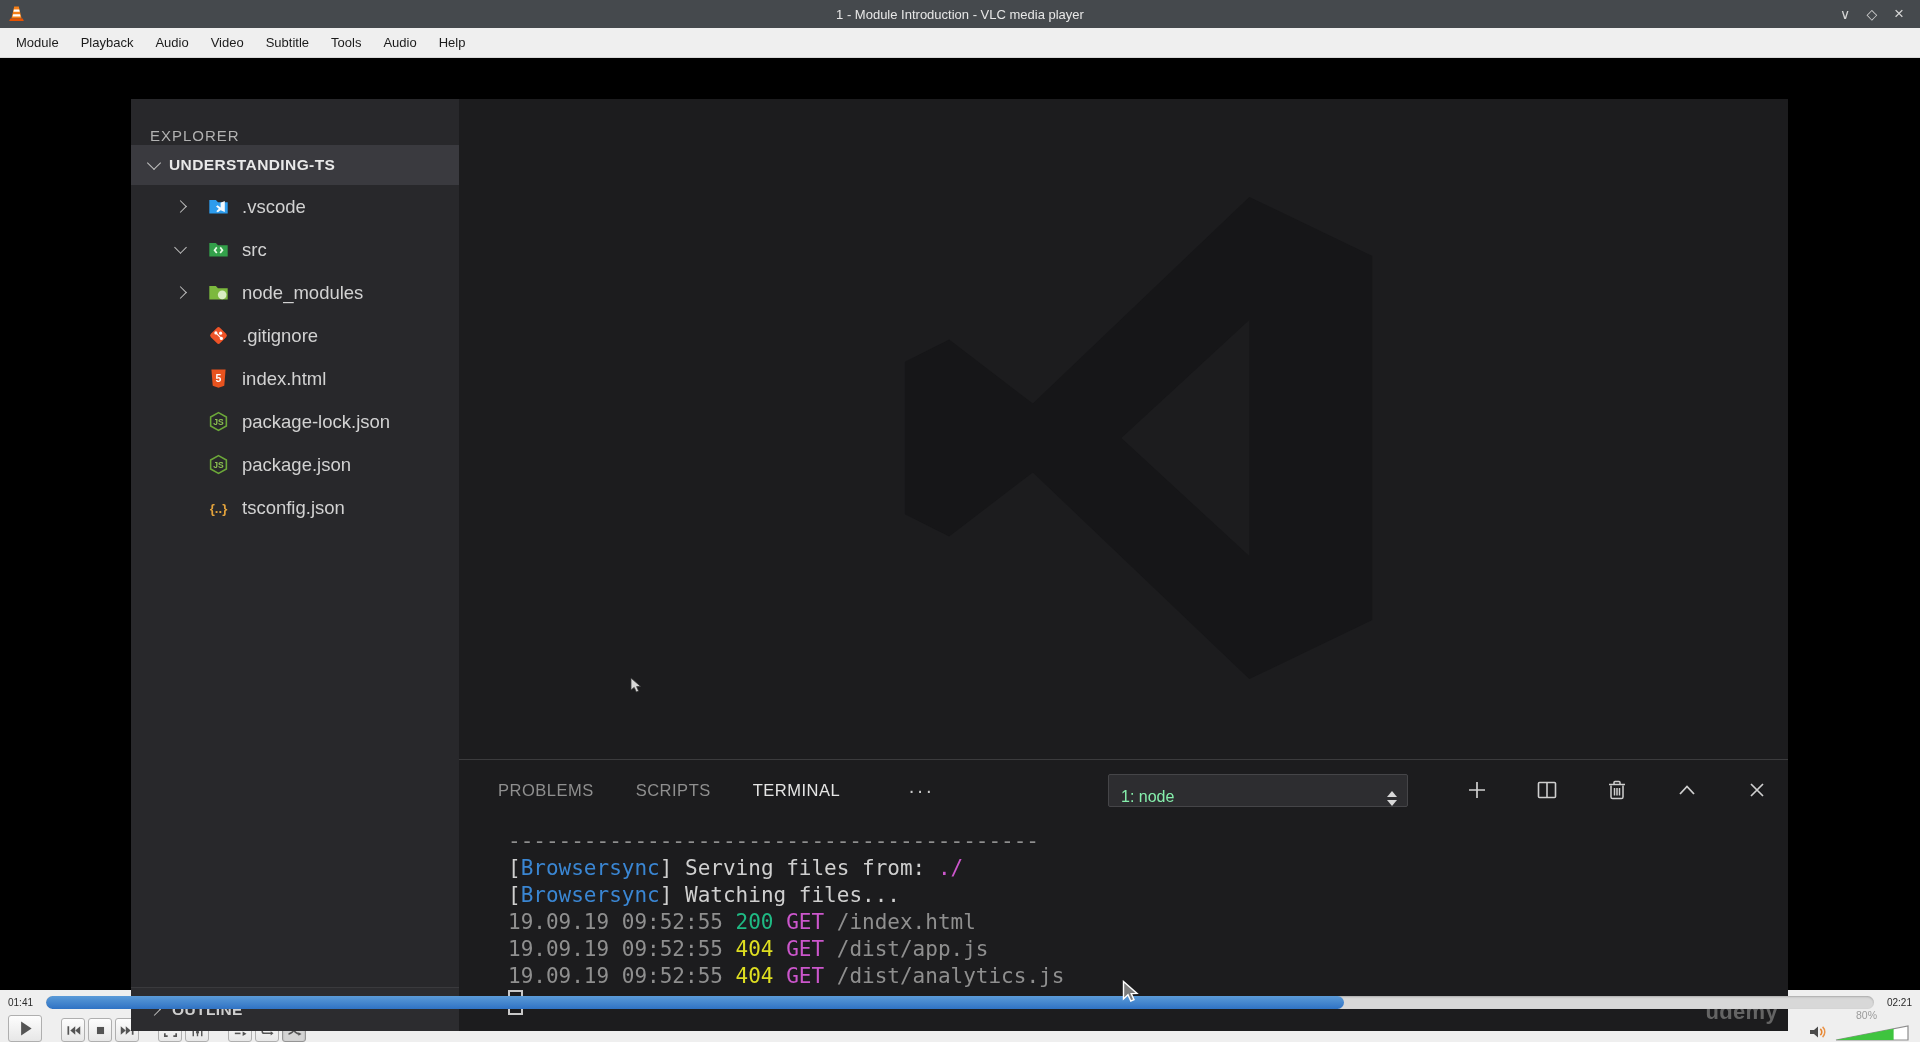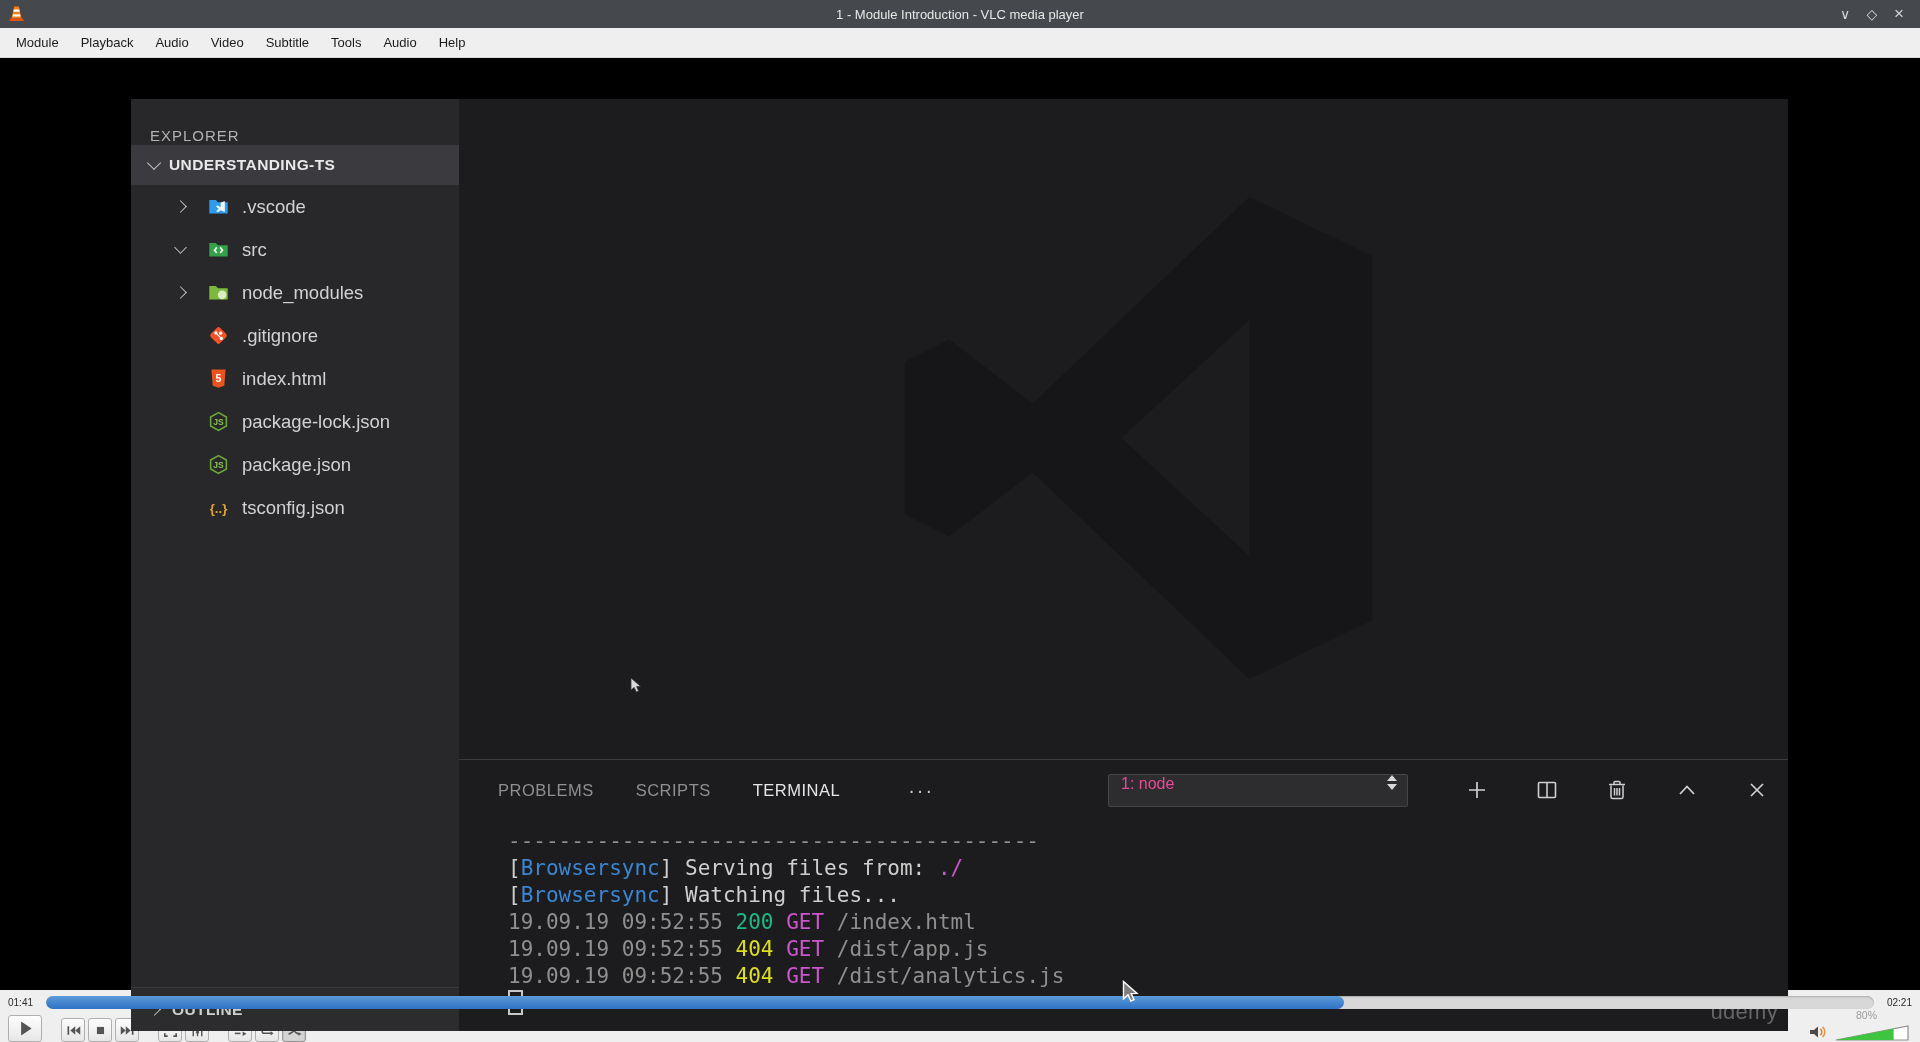--- a/index.html
+++ b/index.html
@@ -44,33 +44,33 @@
   .video-cursor{position:absolute;left:171px;top:578px;}
 
   
   .panel{height:272px;box-sizing:border-box;border-top:1px solid #3b3b3d;display:flex;flex-direction:column;position:relative;}
   .panel-tabs{height:60px;flex:none;display:flex;align-items:center;padding:0 18px 0 39px;gap:24px;}
   .ptab{font-size:16.5px;letter-spacing:.5px;color:#8f8f8f;margin-right:42px;}
   .ptab.active{color:#e5e5e5;}
   .overflow{color:#c9c9c9;font-size:20px;letter-spacing:2px;margin-left:2px;}
   .tabs-right{margin-left:auto;display:flex;align-items:center;gap:44px;}
   .tselect{width:300px;height:33px;box-sizing:border-box;background:#2d2d30;border:1px solid #454548;border-radius:2px;
-           display:flex;align-items:flex-start;color:#ec4899;font-size:16px;padding-left:12px;margin-right:12px;}
+           display:flex;align-items:flex-end;color:#86efac;font-size:16px;padding-left:12px;margin-right:12px;}
   .dd-arrows{margin-left:auto;margin-right:10px;display:flex;flex-direction:column;gap:3px;}
   .dd-arrows i{display:block;width:0;height:0;border-left:5px solid transparent;border-right:5px solid transparent;}
   .dd-up{border-bottom:6px solid #d8d8d8;}
   .dd-down{border-top:6px solid #d8d8d8;}
   .picon{width:26px;height:26px;display:flex;}
   .picon svg{width:100%;height:100%;}
 
   .term{flex:1;padding:8px 0 0 49px;font-family:"DejaVu Sans Mono",monospace;font-size:21px;line-height:27px;white-space:pre;}
   .c-gray{color:var(--t-gray);} .c-white{color:var(--t-white);} .c-blue{color:var(--t-blue);}
   .c-green{color:var(--t-green);} .c-yellow{color:var(--t-yellow);} .c-magenta{color:var(--t-magenta);}
   .cursor-block{display:inline-block;width:11px;height:21px;border:2px solid #c8c8c8;vertical-align:-3px;}
-  .udemy{position:absolute;right:10px;bottom:6px;color:#646464;font-weight:normal;font-size:22px;letter-spacing:.3px;}
+  .udemy{position:absolute;right:10px;bottom:6px;color:#646464;font-weight:bold;font-size:22px;letter-spacing:.3px;}
 
   
   .controls{height:53px;background:#efefef;}
   .seekrow{height:21px;display:flex;align-items:center;padding:3px 8px 0;box-sizing:border-box;}
   .time{font-size:10px;color:#2b2b2b;flex:none;}
   .track{flex:1;height:13px;background:#d8d8d8;border-radius:7px;margin:0 13px;position:relative;overflow:hidden;
          box-shadow:inset 0 1px 2px rgba(0,0,0,.22);}
   .fill{height:100%;border-radius:7px;background:linear-gradient(var(--accent-light),var(--accent));}
   .btnrow{height:30px;display:flex;align-items:flex-end;padding:1px 8px 0;gap:3px;}
   .vbtn{width:24px;height:24px;box-sizing:border-box;border:1px solid #afafaf;border-radius:3px;

